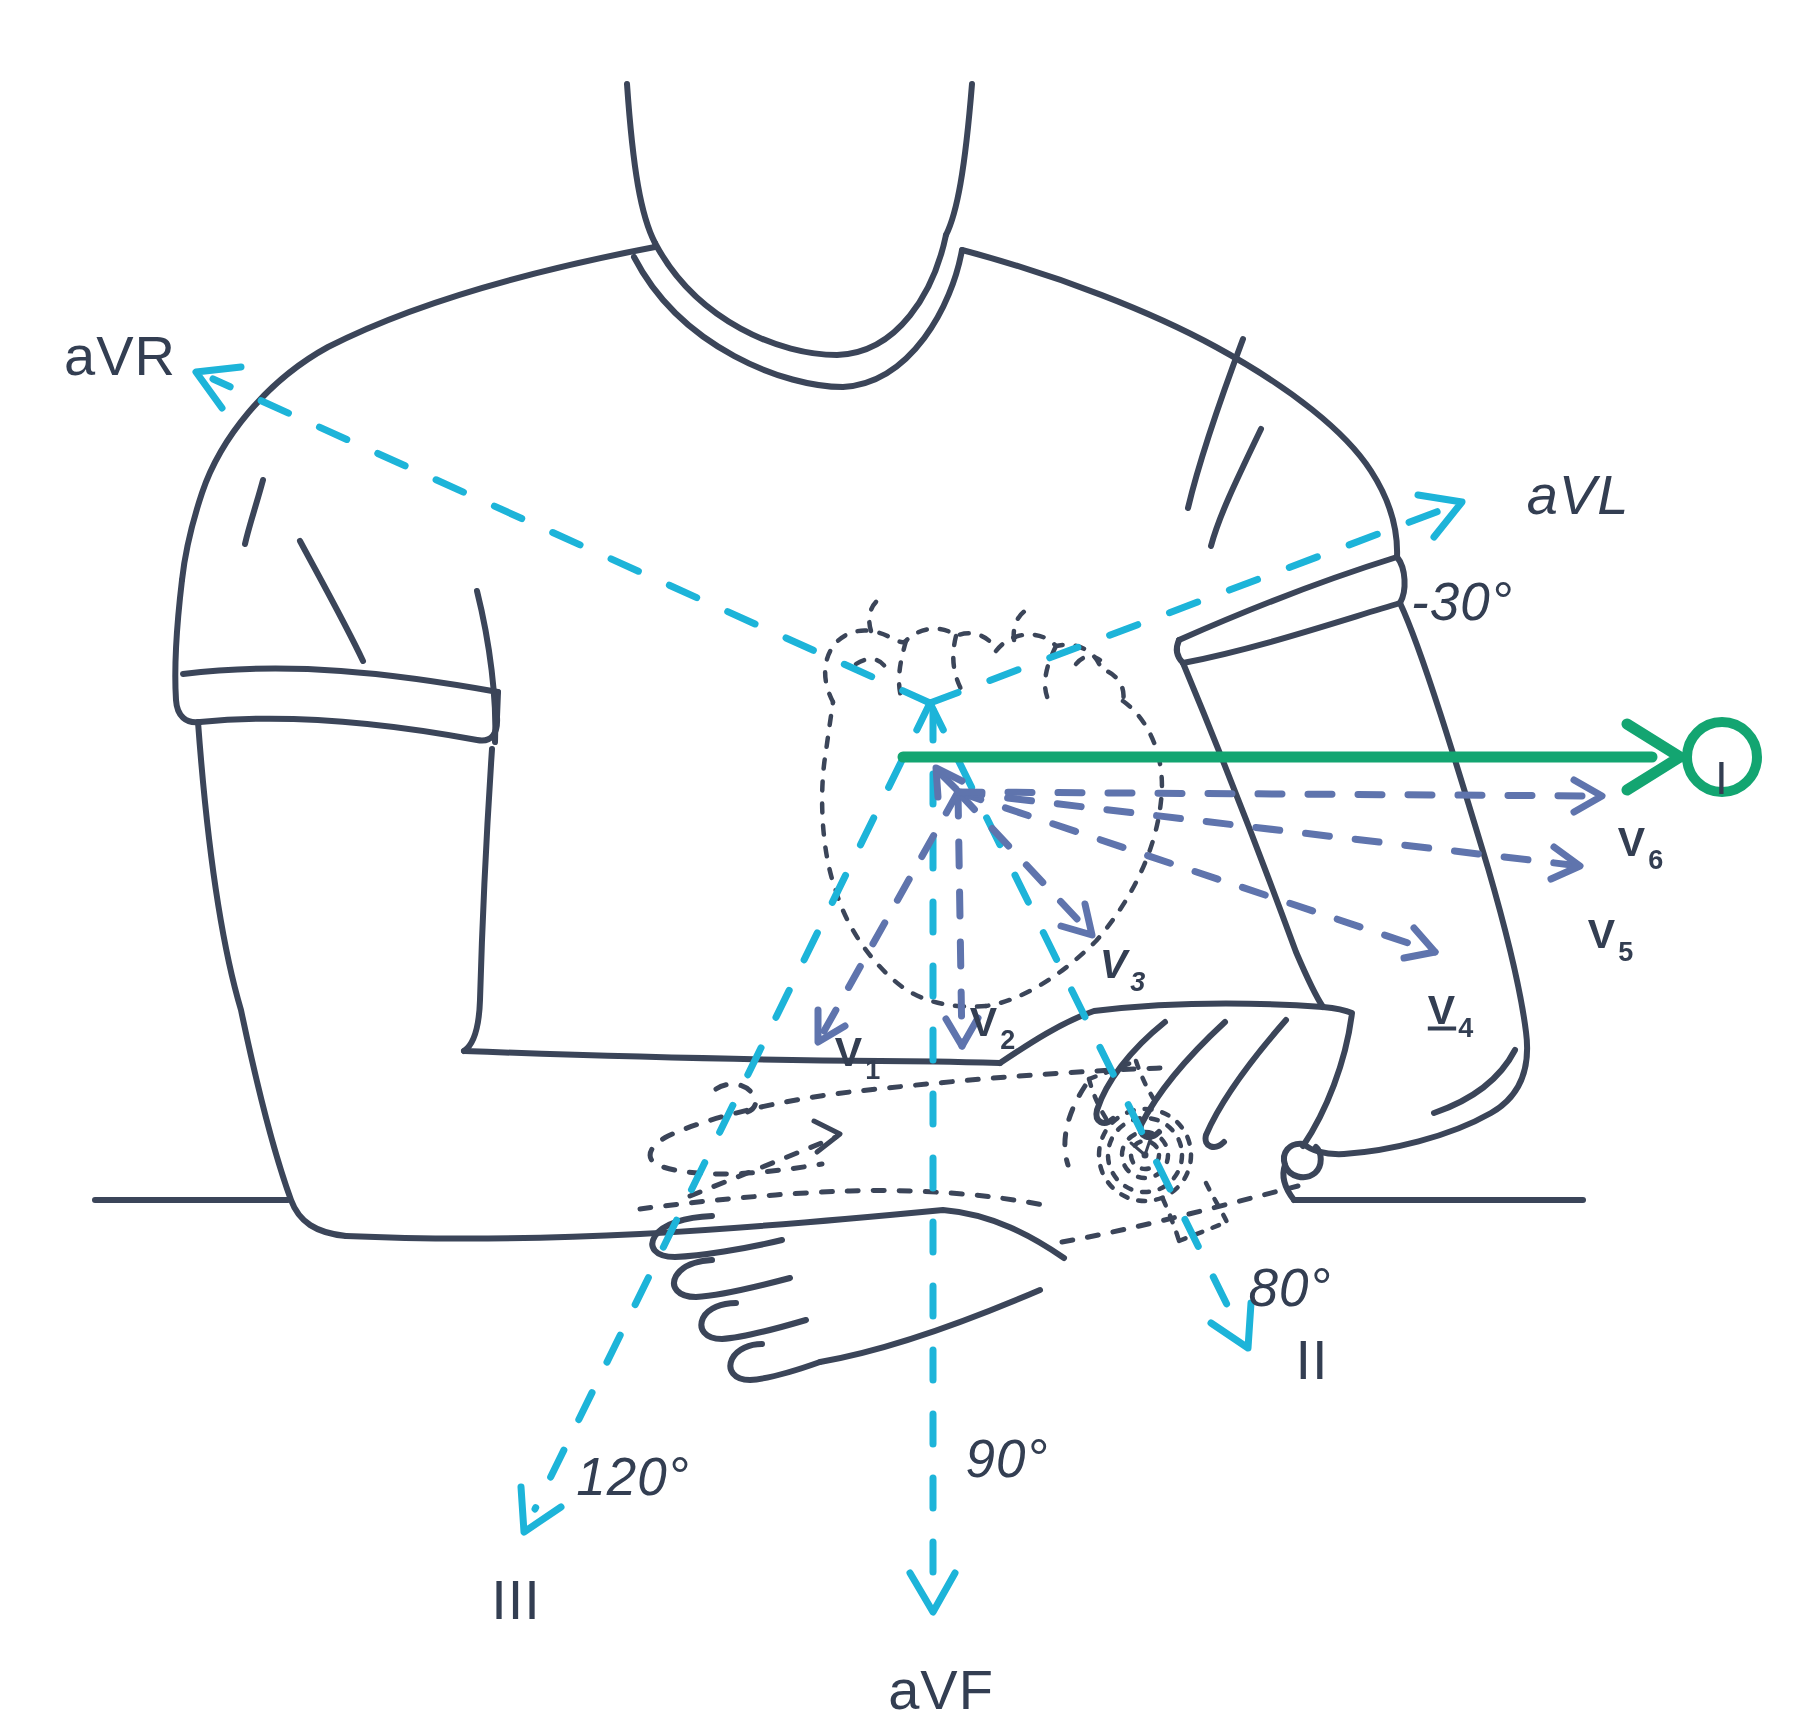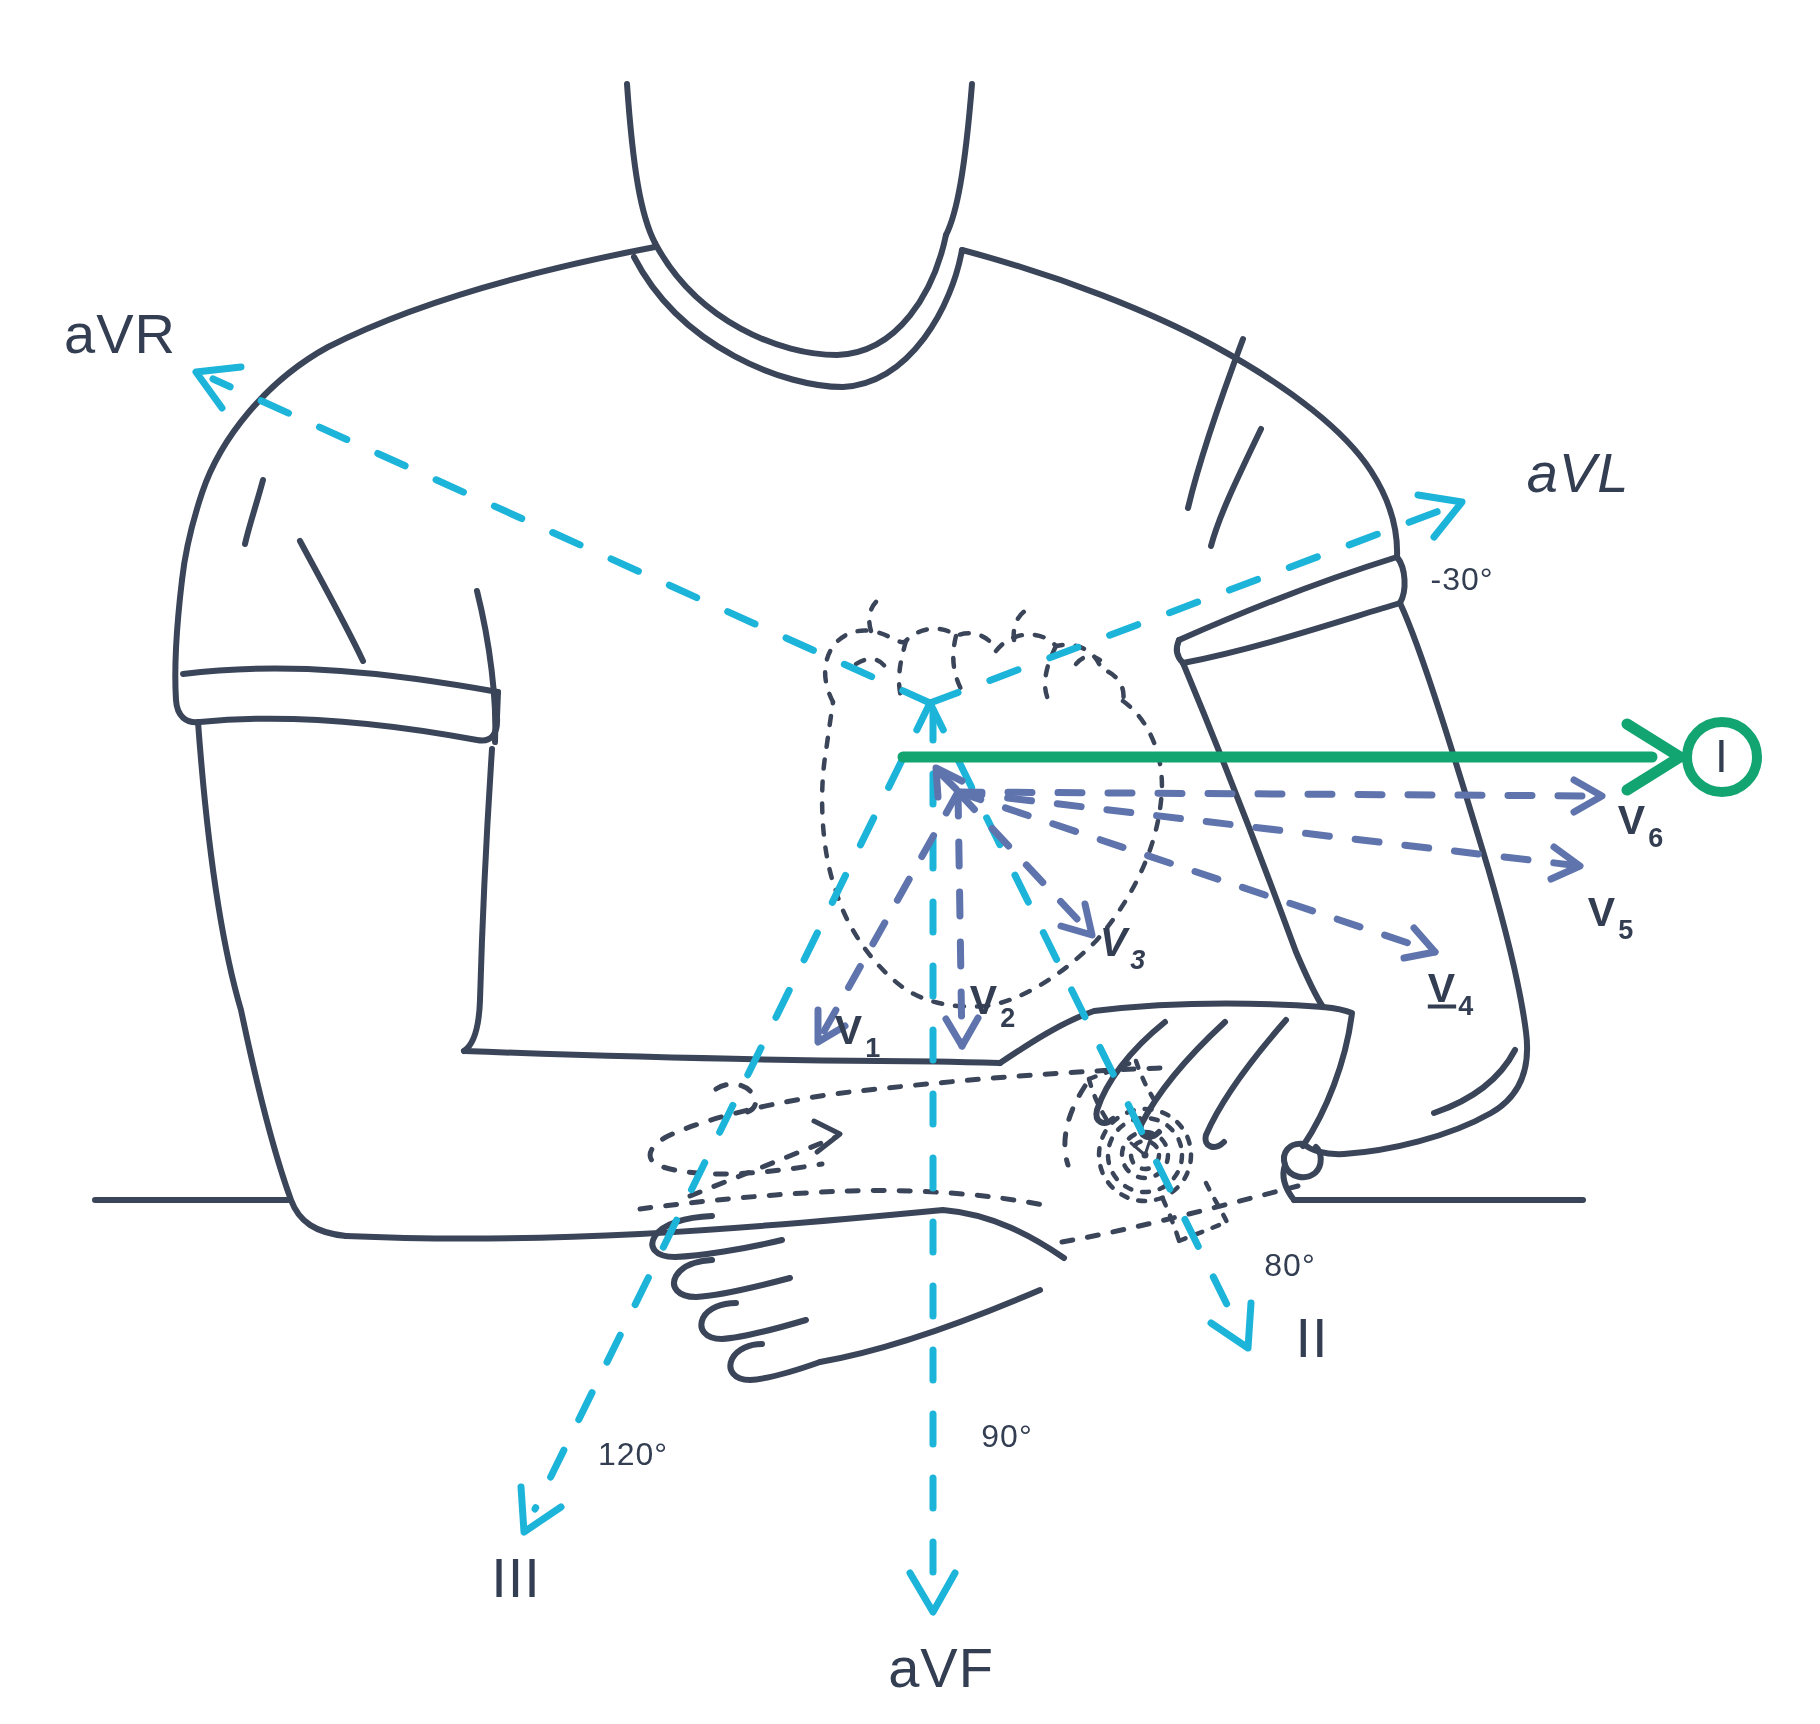--- a/index.html
+++ b/index.html
@@ -5,23 +5,24 @@
   html,body{margin:0;padding:0;background:#ffffff;}
   #stage{
     position:relative;width:1820px;height:1724px;background:#ffffff;
     font-family:"Liberation Sans", sans-serif;overflow:hidden;
   }
   #art{position:absolute;left:0;top:0;width:1820px;height:1724px;}
   .lbl{
     position:absolute;transform:translate(-50%,-50%);
     color:#333e52;white-space:nowrap;letter-spacing:1px;font-weight:400;
     user-select:none;
+    margin-top:22px;
   }
   .lead-lbl{font-size:56px;}
-  .angle-lbl{font-size:32px;}
+  .angle-lbl{font-size:53px;font-style:italic;}
   .v-lbl{font-size:41px;font-weight:600;}
   .v-lbl .sub{font-size:27px;position:relative;top:13px;left:2px;font-weight:600;}
   .badge-lbl{font-size:46px;font-weight:500;color:#333e52;}
 </style>
 </head>
 <body>
 
 <div id="stage">
 
 <svg id="art" viewBox="0 0 1820 1724">

